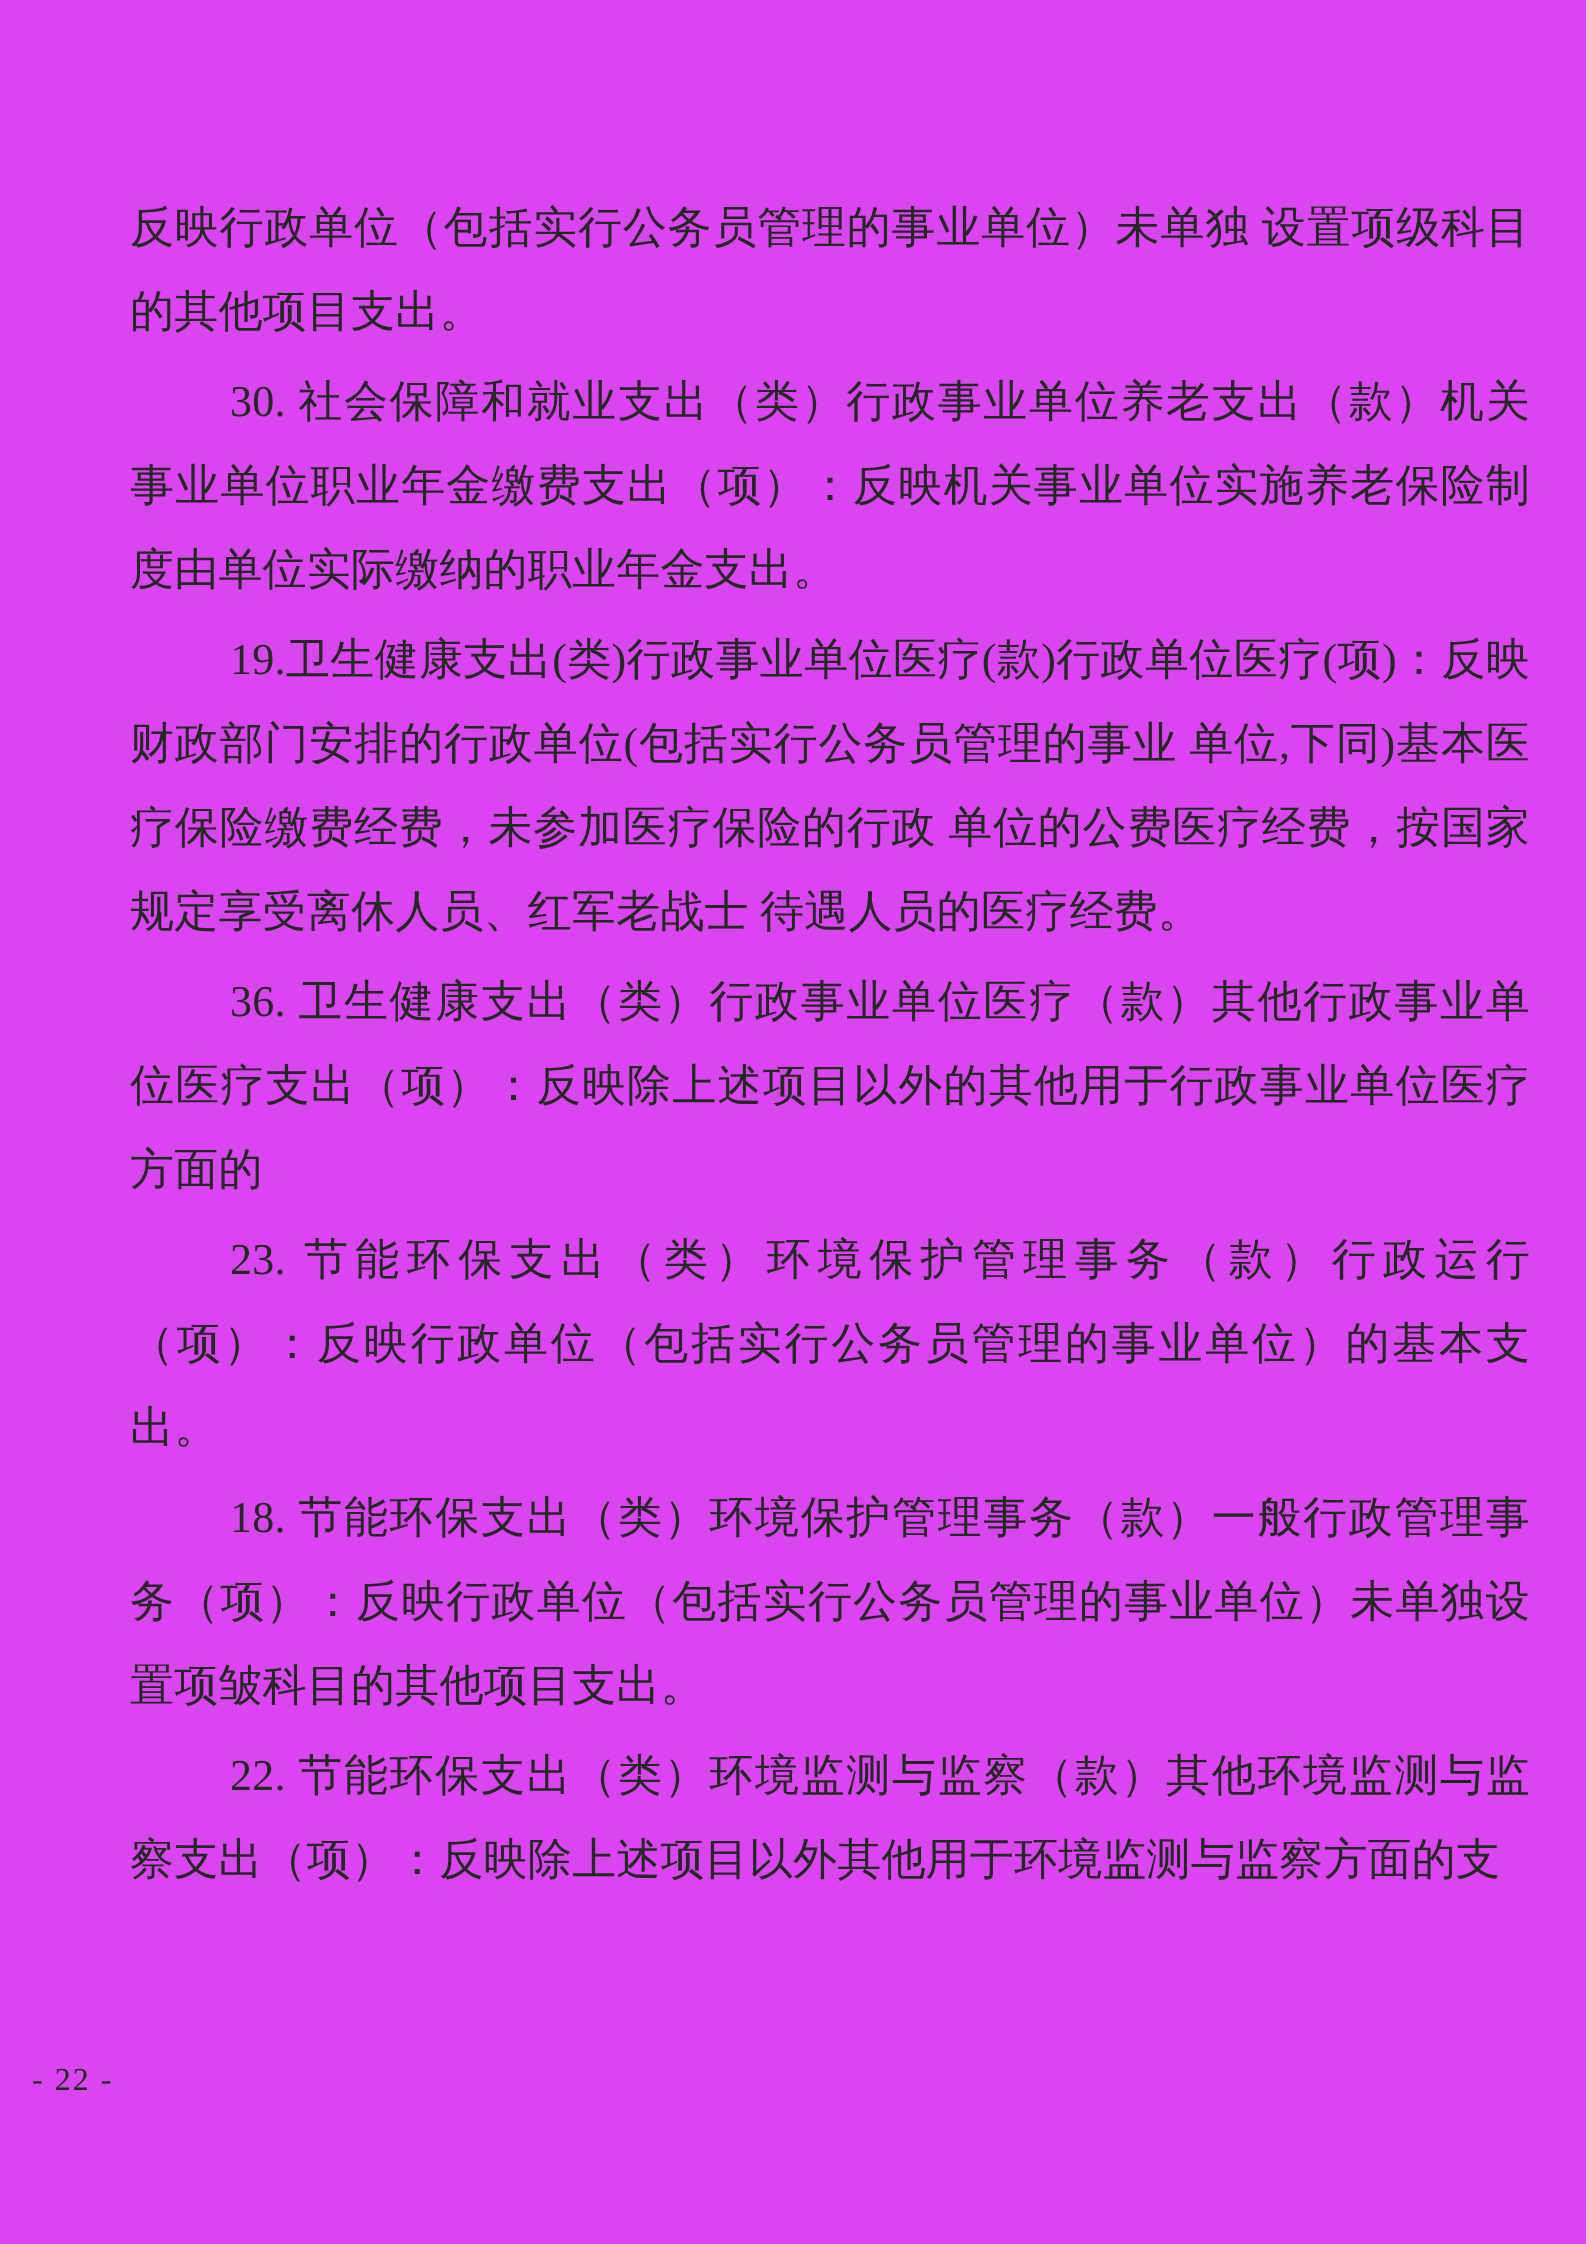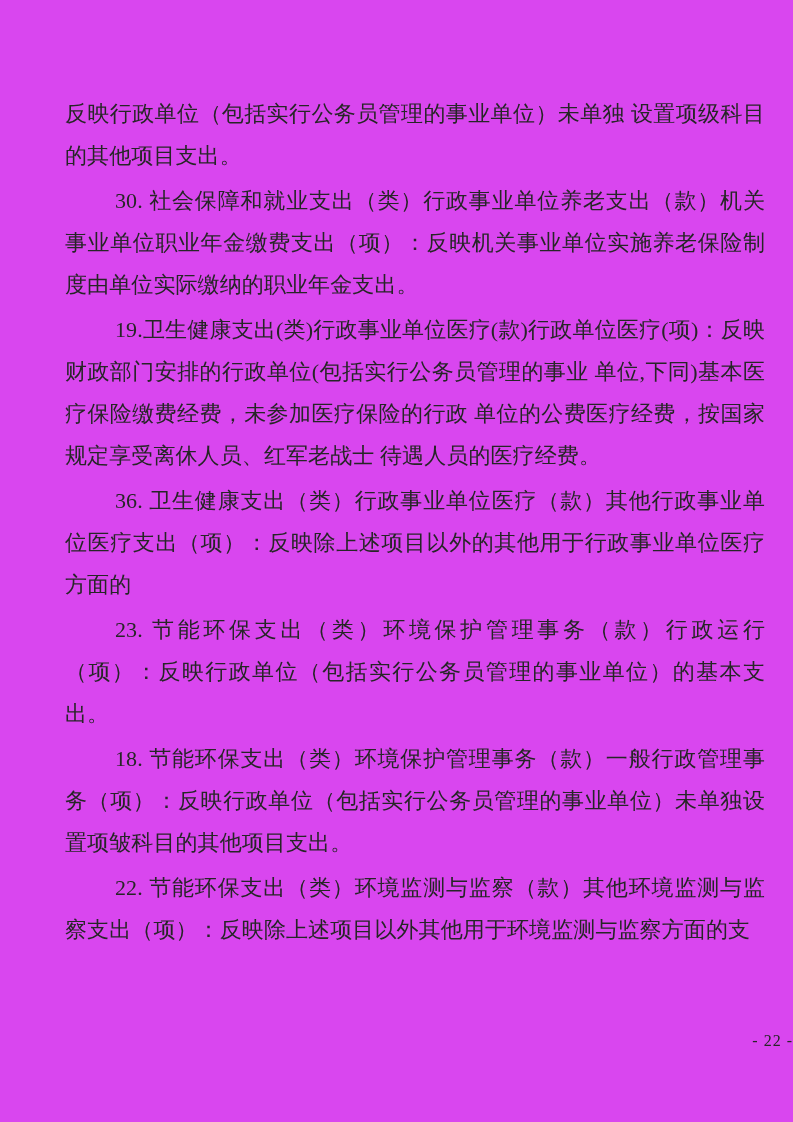--- a/index.html
+++ b/index.html
@@ -33,21 +33,21 @@
     font-weight: 400;
   }
   .para.indent {
     text-indent: 50px;
   }
   .footer {
     position: absolute;
     left: 16px;
     right: 0;
     top: 1030px;
-    text-align: right;
+    text-align: left;
   }
   .page-number {
     font-size: 16px;
     line-height: 22px;
     letter-spacing: 1px;
     color: #262626;
   }
 </style>
 </head>
 <body>

